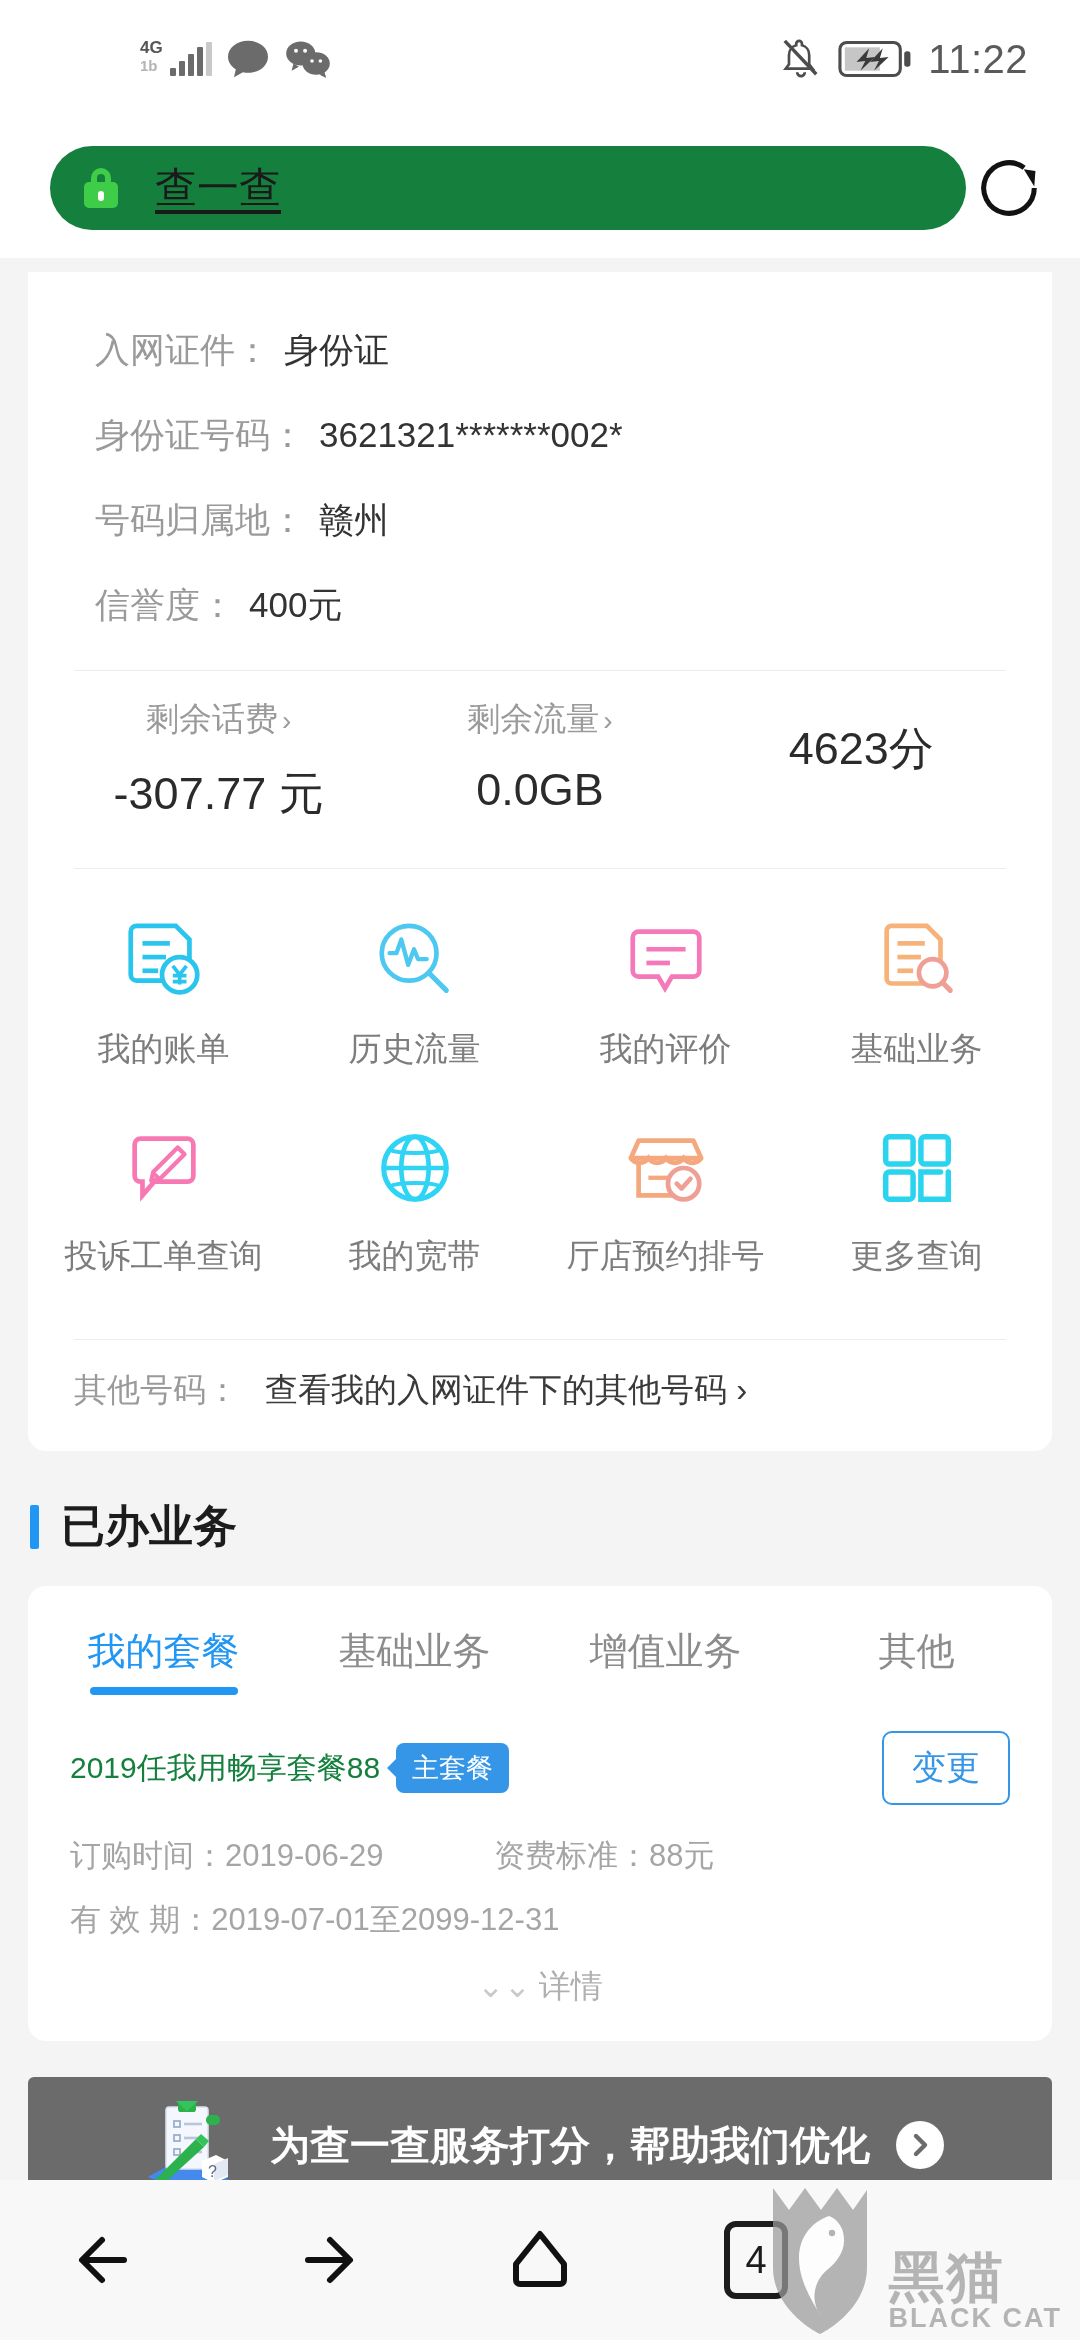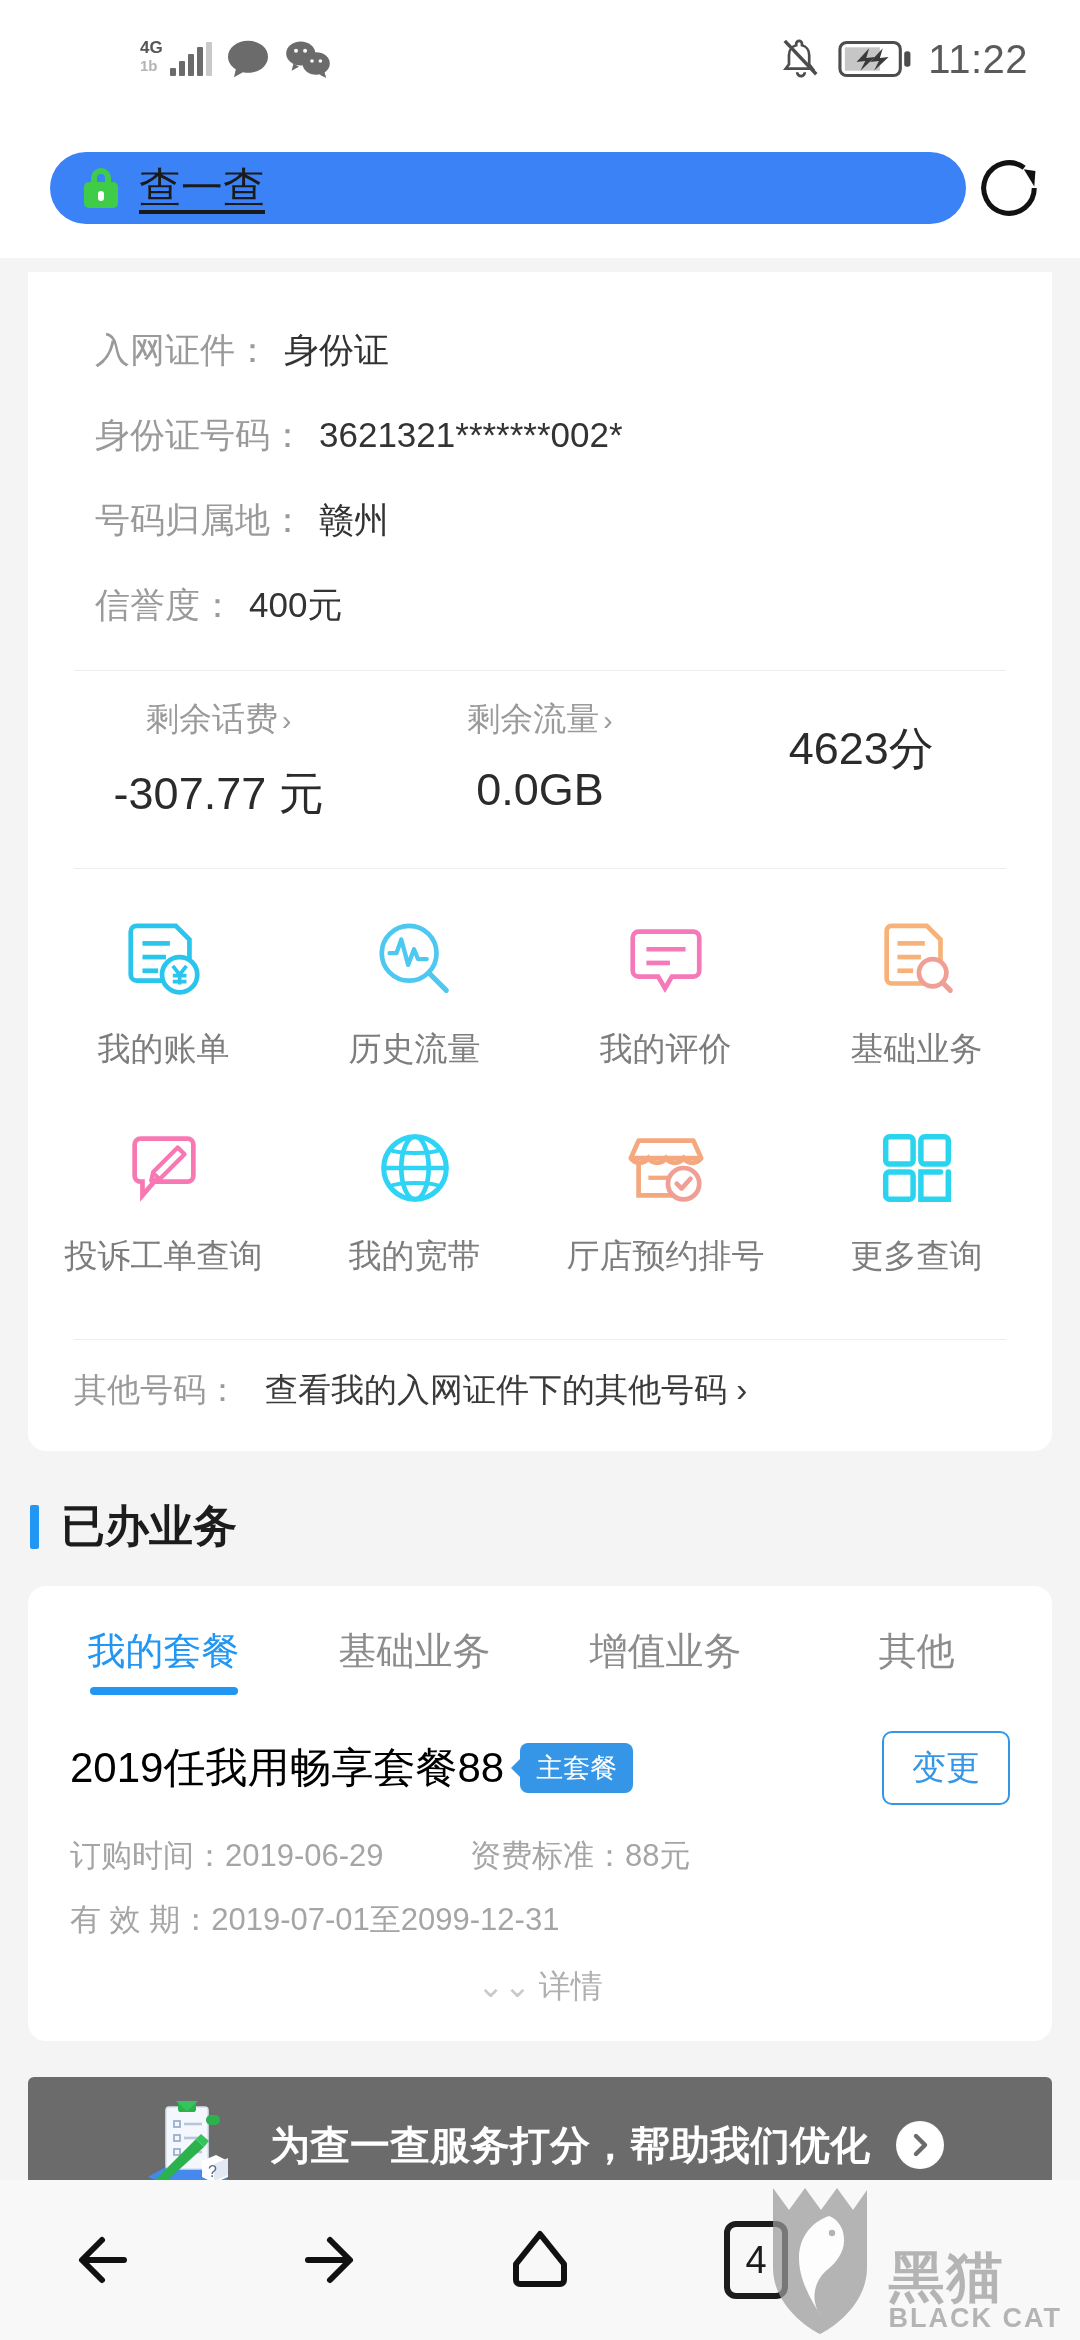--- a/index.html
+++ b/index.html
@@ -28,22 +28,22 @@
   .sig .bars i:nth-child(1) { height: 8px; }
   .sig .bars i:nth-child(2) { height: 15px; }
   .sig .bars i:nth-child(3) { height: 22px; }
   .sig .bars i:nth-child(4) { height: 29px; }
   .sig .bars i:nth-child(5) { height: 34px; background: #c9c9c9; }
   .clock { font-size: 40px; color: #5a5a5a; letter-spacing: 0.5px; }
 
   
   .chrome { height: 140px; background: #ffffff; display: flex; align-items: center; padding: 0 28px 0 50px; }
   .urlbar {
-    flex: 1; height: 72px; background: #3b82f6; border-radius: 46px;
-    display: flex; align-items: center; padding: 0 34px; gap: 21px;
+    flex: 1; height: 84px; background: #15803d; border-radius: 46px;
+    display: flex; align-items: center; padding: 0 34px; gap: 37px;
   }
   .lock { width: 34px; height: 40px; position: relative; flex: 0 0 auto; }
   .lock .body { position: absolute; bottom: 0; left: 0; width: 34px; height: 26px; background: #3fcc49; border-radius: 5px; }
   .lock .shackle { position: absolute; top: 0; left: 7px; width: 20px; height: 20px; border: 6px solid #3fcc49; border-bottom: none; border-radius: 11px 11px 0 0; }
   .lock .kh { position: absolute; bottom: 7px; left: 14px; width: 6px; height: 10px; background: #ffffff; border-radius: 3px; }
   .urltext { font-size: 42px; color: #1a1a1a; text-decoration: underline; text-underline-offset: 8px; }
   .reload { width: 86px; height: 92px; display: flex; align-items: center; justify-content: center; flex: 0 0 auto; }
 
   
   .content { height: 1972px; overflow: hidden; background: #f4f4f4; }
@@ -79,26 +79,26 @@
   .secthead .t { font-size: 44px; color: #1c1c1c; font-weight: bold; }
 
   
   .tabs { display: flex; padding: 0 10px; }
   .tab { flex: 1; text-align: center; padding: 40px 0 26px; font-size: 38px; color: #8c8c8c; position: relative; }
   .tab.active { color: #2196f3; }
   .tab.active::after { content: ""; position: absolute; left: 50%; transform: translateX(-50%); bottom: 8px; width: 148px; height: 8px; background: #2196f3; border-radius: 4px; }
 
   .pkg { padding: 28px 42px 18px; }
   .pkg-head { display: flex; align-items: center; }
-  .pkg-name { font-size: 42px; color: #000000; }
+  .pkg-name { font-size: 30px; color: #15803d; }
   .badge { background: #3596e8; color: #ffffff; font-size: 27px; padding: 7px 16px; border-radius: 8px; margin-left: 16px; position: relative; }
   .badge::before { content: ""; position: absolute; left: -9px; top: 50%; transform: translateY(-50%); border: 9px solid transparent; border-right-color: #3596e8; border-left: none; }
   .change-btn { margin-left: auto; border: 2px solid #3596e8; color: #3596e8; font-size: 34px; padding: 12px 28px; border-radius: 10px; background: #ffffff; }
 
-  .pkg-meta { display: flex; margin-top: 30px; font-size: 31px; color: #a5a5a5; }
+  .pkg-meta { display: flex; margin-top: 30px; font-size: 31px; color: #a5a5a5; gap: 24px; }
   .pkg-meta .c1 { width: 400px; }
   .pkg-row2 { margin-top: 22px; font-size: 31px; color: #a5a5a5; }
   .detail { text-align: center; font-size: 32px; color: #b0b0b0; padding: 24px 0 14px; }
   .detail .dchev { color: #c9c9c9; margin-right: 8px; }
 
   
   .banner {
     margin: 36px 28px 0; height: 136px; background: #6b6b6b; border-radius: 6px;
     display: flex; align-items: center; justify-content: center; gap: 26px;
   }

